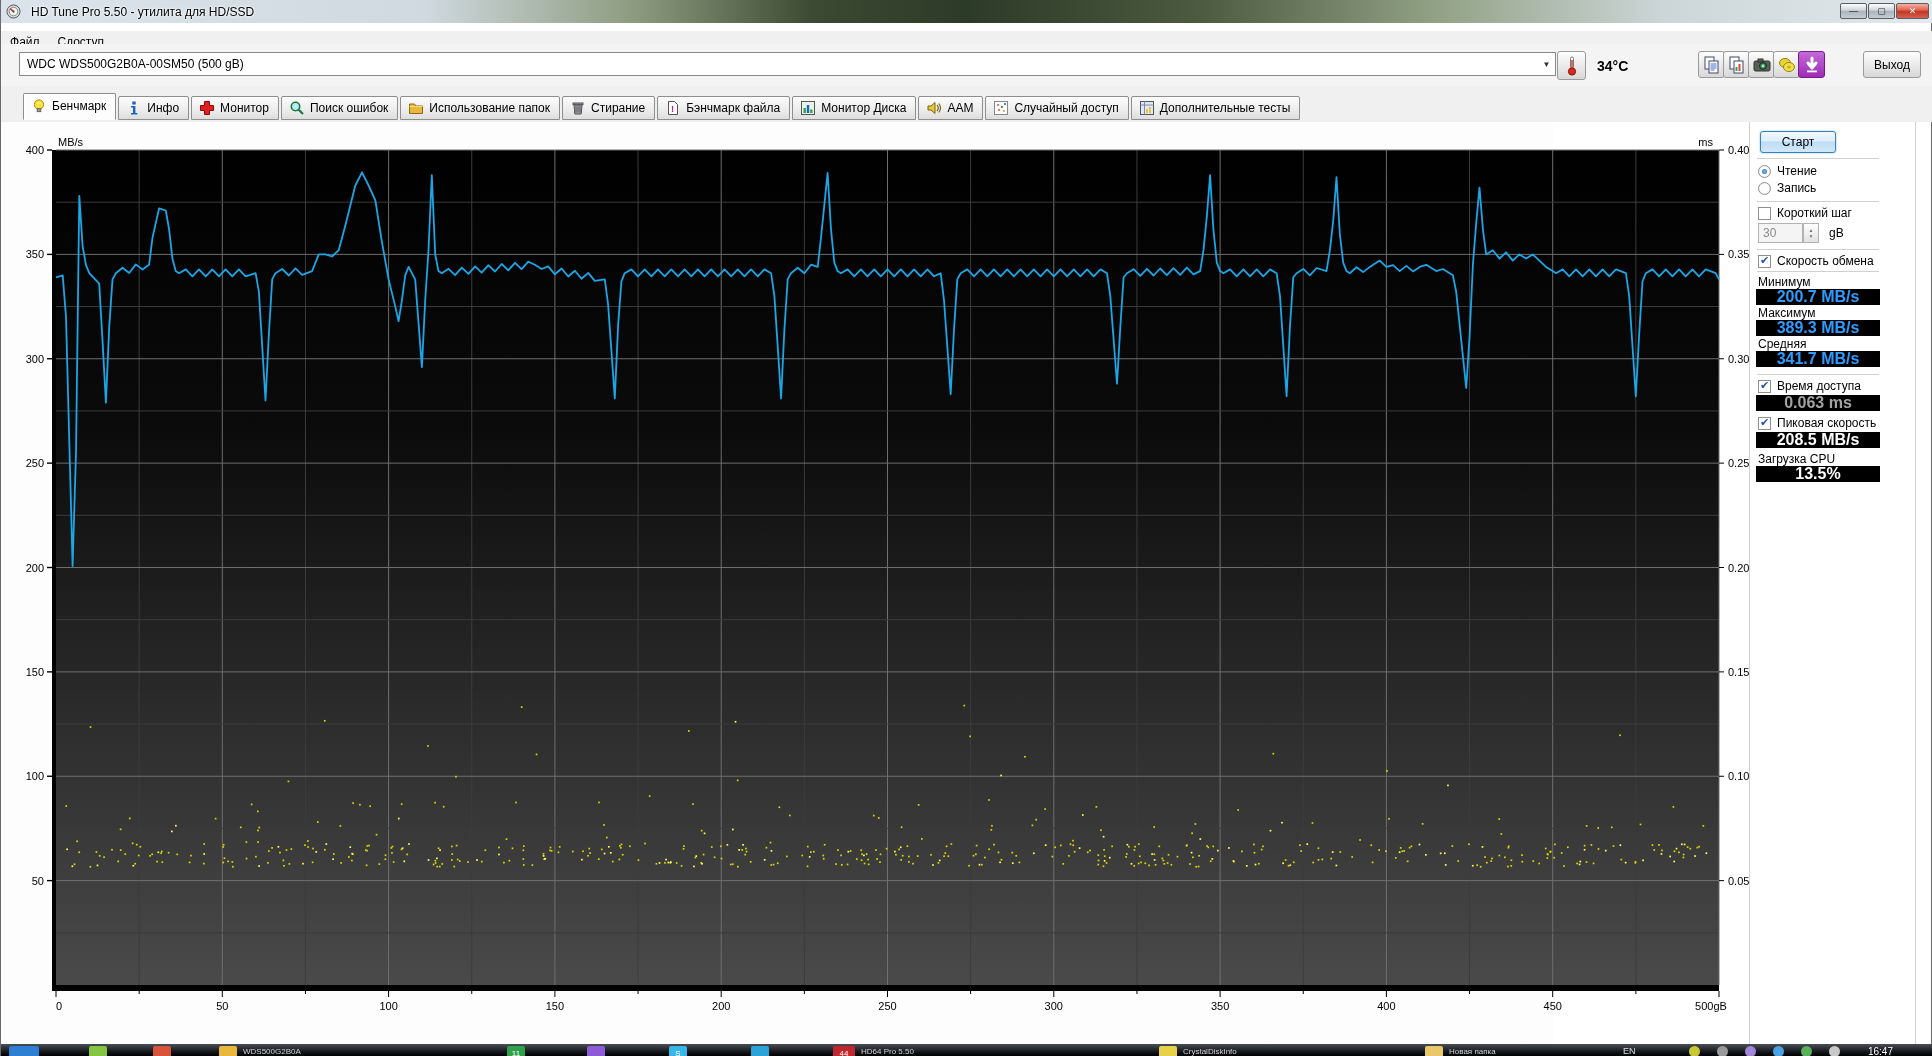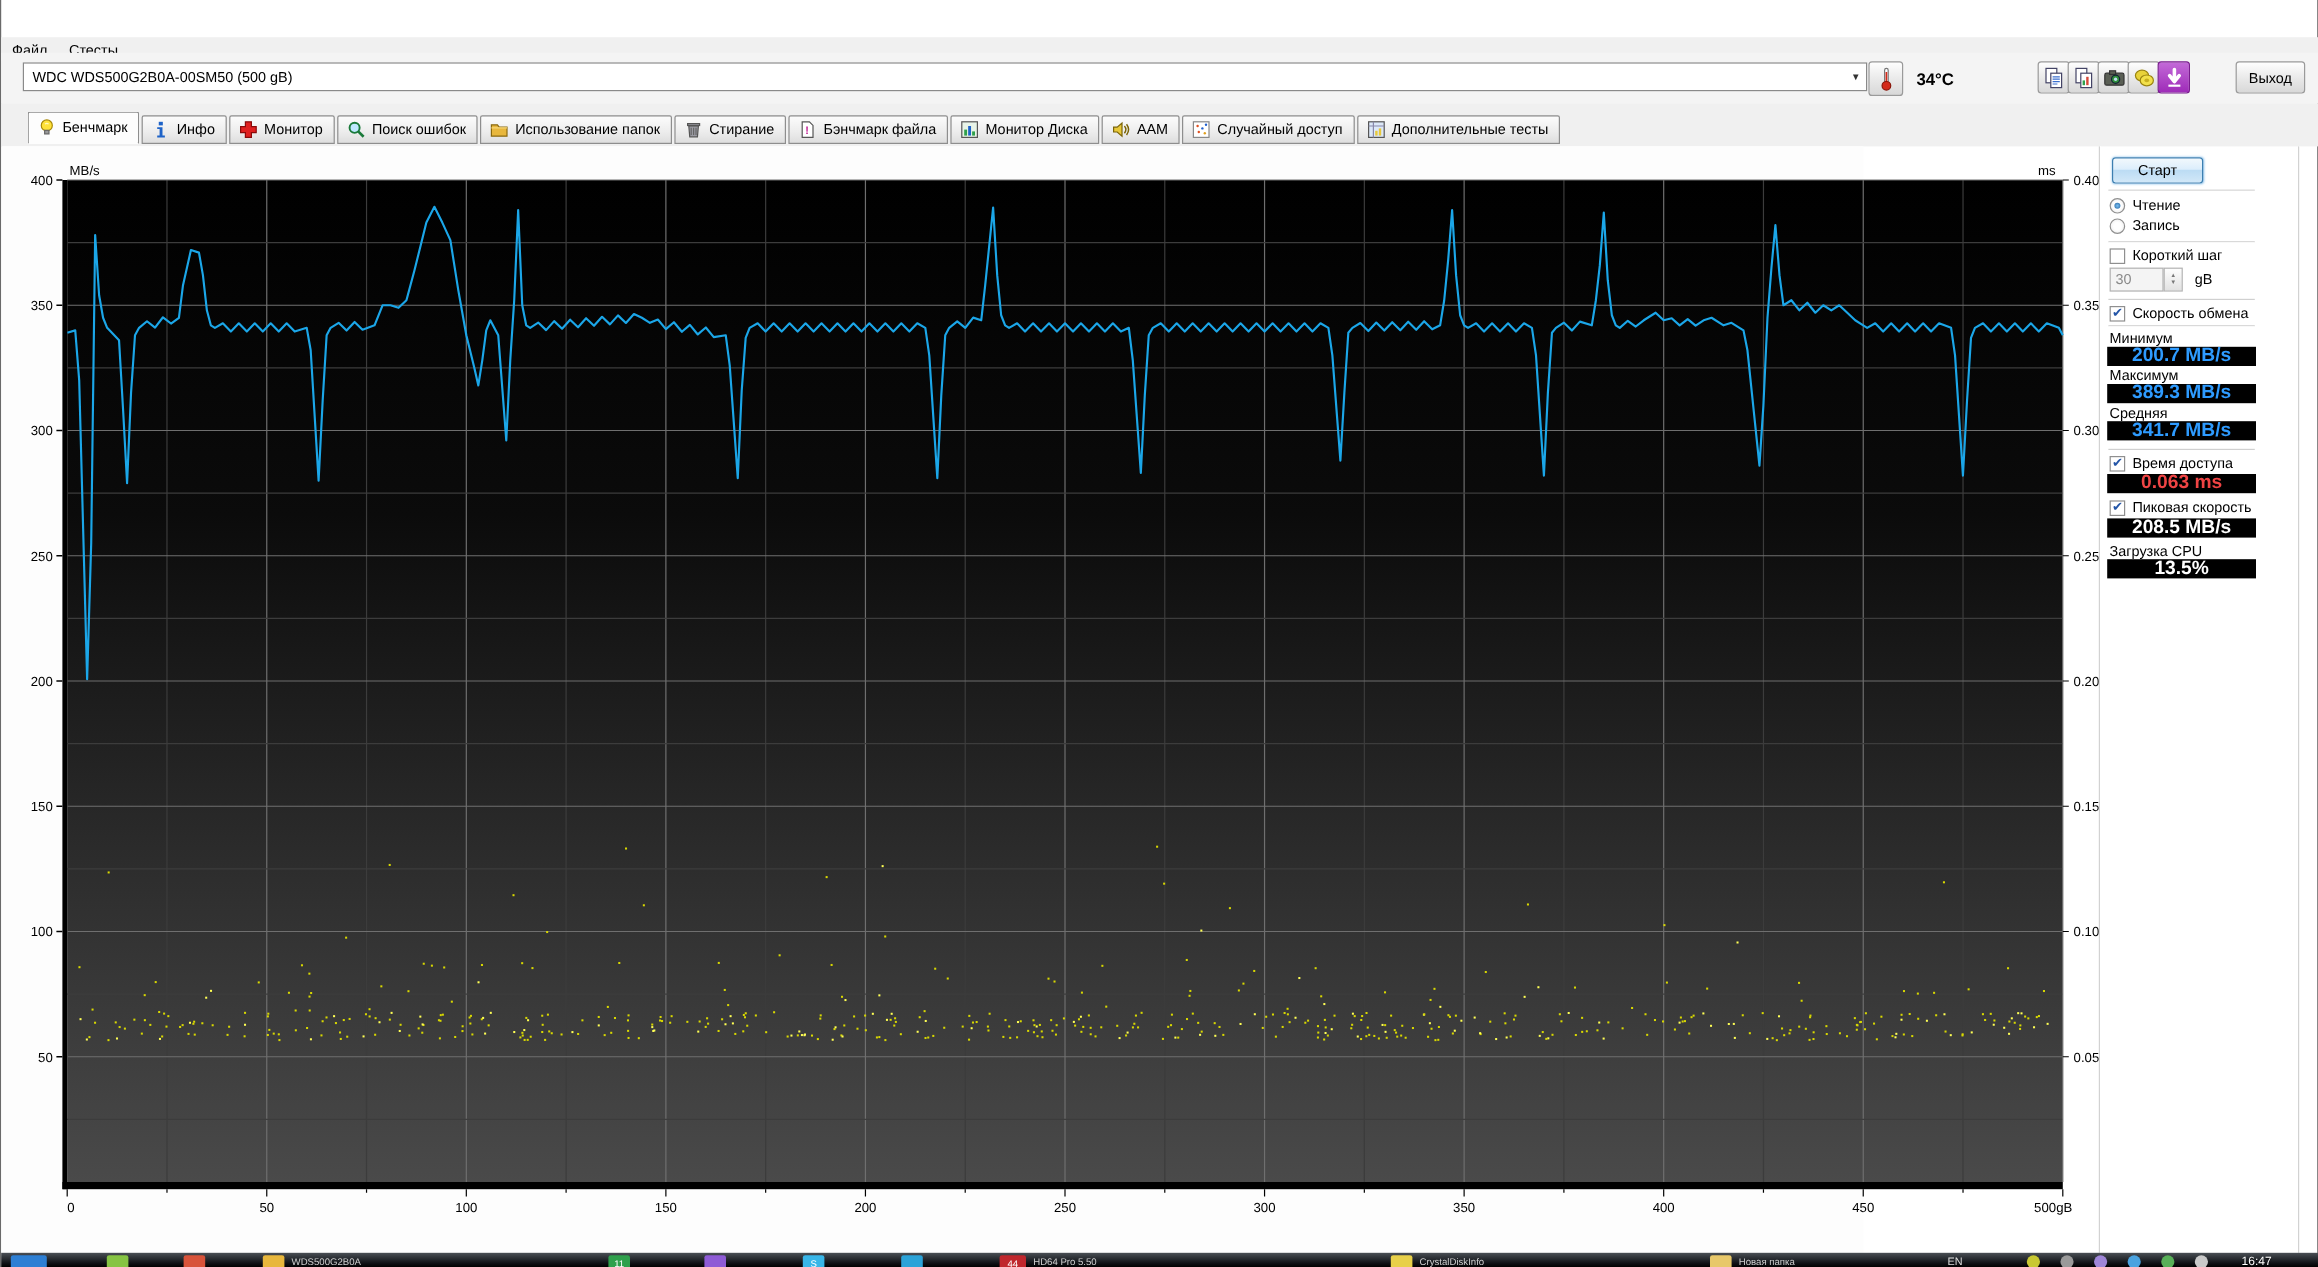--- a/index.html
+++ b/index.html
@@ -57,38 +57,52 @@
   .prow { position:absolute; left:5px; display:flex; align-items:center; gap:6px; white-space:nowrap; }
   .radio { width:13px; height:13px; border-radius:50%; border:1px solid #8f8f8f; background:radial-gradient(#fff 40%,#e8e8e8); position:relative; flex:0 0 auto; }
   .radio.sel::after { content:""; position:absolute; left:3px; top:3px; width:5px; height:5px; border-radius:50%; background:radial-gradient(#7cc1f2,#1f5f9e); }
   .cbox { width:13px; height:13px; border:1px solid #8f8f8f; background:#fff; position:relative; flex:0 0 auto; }
   .cbox.chk::after { content:"✔"; position:absolute; left:1px; top:-2px; font-size:11px; color:#2456a8; }
   #stride-box { position:absolute; left:5px; top:101px; width:45px; height:20px; border:1px solid #b2b2b2; background:#f4f4f4; color:#8a8a8a; padding-left:4px; line-height:18px; }
   #stride-spin { position:absolute; left:50px; top:101px; width:16px; height:20px; border:1px solid #b2b2b2; background:linear-gradient(#fdfdfd,#e2e2e2); font-size:5px; color:#777; display:flex; flex-direction:column; align-items:center; justify-content:center; line-height:1.3; }
   #stride-unit { position:absolute; left:76px; top:104px; }
   .stat-label { position:absolute; left:5px; white-space:nowrap; }
   .stat-box { position:absolute; left:3px; width:124px; height:16px; background:#000; text-align:center; font-weight:bold; font-size:16px; line-height:16px; }
-  .val-blue { color:#2e9bff; } .val-yellow { color:#ef4444; } .val-white { color:#fff; }
+  .val-blue { color:#2e9bff; } .val-yellow { color:#a3a3a3; } .val-white { color:#fff; }
 
   
   #taskbar { position:absolute; left:0; top:1044px; width:1932px; height:12px; background:linear-gradient(#4a4f55,#101317 70%,#000); overflow:hidden; }
   .tb-item { position:absolute; top:2px; height:14px; border-radius:2px; font-size:8px; color:#fff; display:flex; align-items:center; justify-content:center; overflow:hidden; }
   .tb-label { position:absolute; top:3px; font-size:8px; color:#cfcfcf; white-space:nowrap; }
   #tb-clock { position:absolute; right:40px; top:2px; color:#fff; font-size:10px; text-shadow:0 1px 1px #000; }
   #tb-lang { position:absolute; left:1622px; top:2px; color:#ddd; font-size:9px; }
 </style>
 </head>
 <body>
 
 <div id="screen">
 
+  <div id="titlebar">
+    <svg class="appicon" viewBox="0 0 16 16">
+      <circle cx="8" cy="8" r="7" fill="#d8d8d8" stroke="#555"></circle>
+      <circle cx="8" cy="8" r="4.5" fill="#f4f4f4" stroke="#888"></circle>
+      <path d="M8 8 L4.5 5" stroke="#c03020" stroke-width="1.6"></path>
+      <circle cx="8" cy="8" r="1.2" fill="#444"></circle>
+    </svg>
+    <span class="apptitle">HD Tune Pro 5.50 - утилита для HD/SSD</span>
+    <div id="caption-buttons">
+      <div class="capbtn">—</div>
+      <div class="capbtn">▢</div>
+      <div class="capbtn close">✕</div>
+    </div>
+  </div>
 
   <div id="menubar">
       <div class="menu-item"><u>Ф</u><span>айл</span></div>
-      <div class="menu-item"><u>С</u><span>тесты</span></div>
+      <div class="menu-item"><u>С</u><span>доступ</span></div>
     </div>
 
   <div id="toolbar">
     <div id="drive-combo">
       <span class="combo-text">WDC  WDS500G2B0A-00SM50 (500 gB)</span>
       <span class="combo-arrow">▼</span>
     </div>
     <div class="tbtn" id="temp-btn">
       <svg width="20" height="22" viewBox="0 0 20 22">
         <rect x="8.5" y="2" width="3" height="12" rx="1.5" fill="#fff" stroke="#777"></rect>

